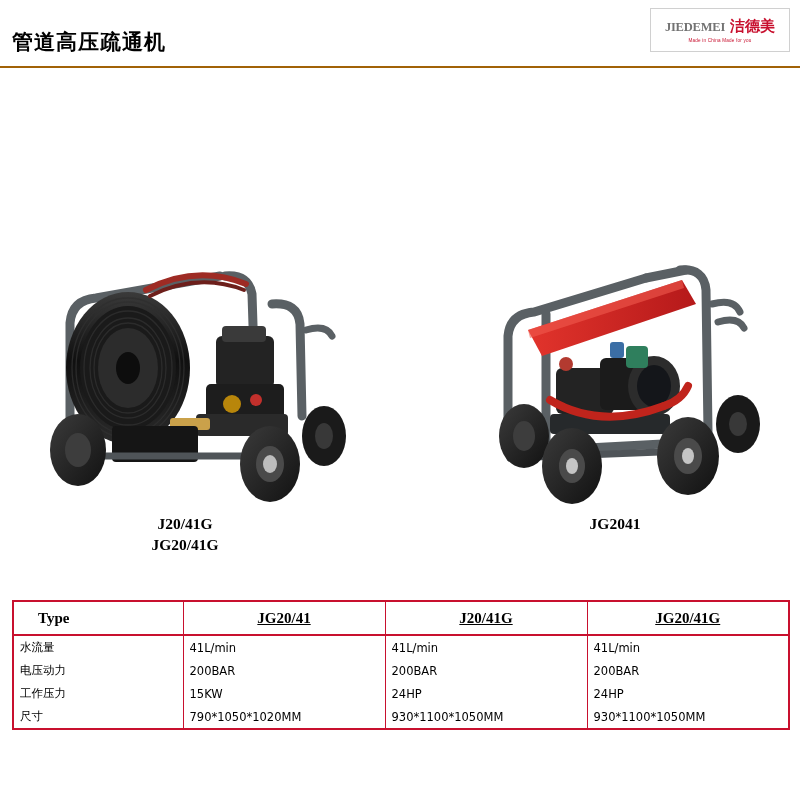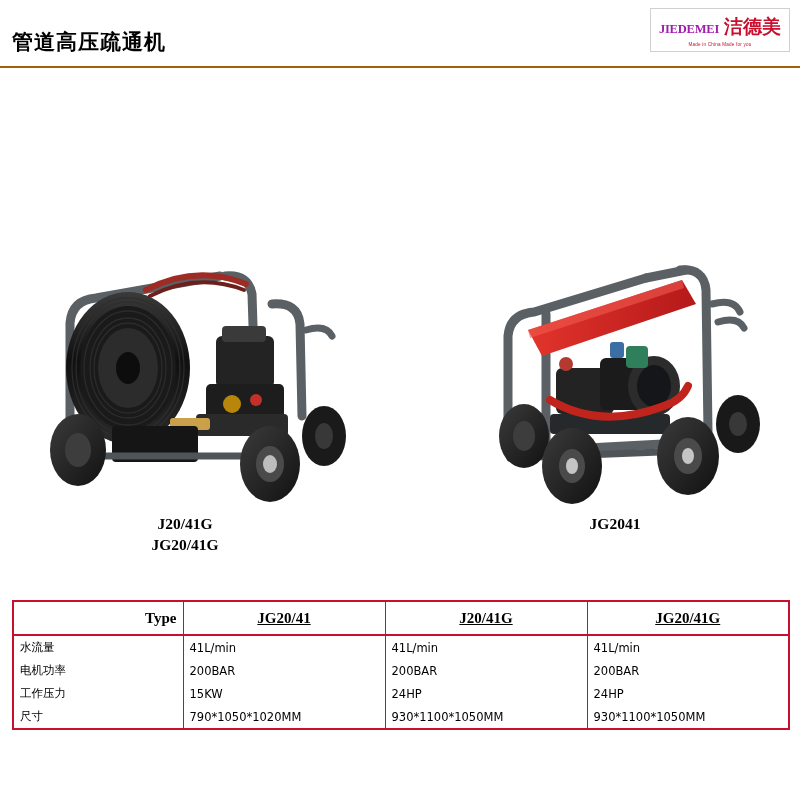--- a/index.html
+++ b/index.html
@@ -45,29 +45,29 @@
     flex-direction: column;
     align-items: center;
     justify-content: center;
   }
   .logo-row {
     display: flex;
     align-items: baseline;
     gap: 5px;
   }
   .logo-en {
-    color: #a21caf;
+    color: #737373;
     font-size: 12.5px;
     font-weight: bold;
     letter-spacing: -0.2px;
     font-family: "Liberation Serif", serif;
   }
   .logo-cn {
     color: #c8102e;
-    font-size: 19px;
+    font-size: 15px;
     font-weight: bold;
     font-family: Liberation Mono, monospace;
   }
   .logo-tag {
     font-size: 4.6px;
     color: #c8102e;
     margin-top: 2px;
     letter-spacing: 0.2px;
   }
 
@@ -122,21 +122,21 @@
   }
   table.spec tr.head td {
     font-size: 15px;
     font-weight: bold;
     height: 28px;
     border-bottom: 2px solid #c8102e;
     font-family: "Liberation Serif", serif;
   }
   table.spec tr.head td.c { text-align: center; text-decoration: underline; }
   td.label { width: 170px; }
-  tr.head td.label { text-align: right; padding-left: 10px; }
+  tr.head td.label { text-align: left; padding-left: 24px; }
 
   
   col.c1 { width: 170px; }
   col.c2 { width: 202px; }
   col.c3 { width: 202px; }
   col.c4 { width: 202px; }
 </style>
 </head>
 <body>
 
@@ -297,21 +297,21 @@
         <td class="c">JG20/41G</td>
       </tr>
 
       <tr>
         <td class="label">水流量</td>
         <td>41L/min</td>
         <td>41L/min</td>
         <td>41L/min</td>
       </tr>
       <tr>
-        <td class="label">电机功率</td>
+        <td class="label">电压动力</td>
         <td>200BAR</td>
         <td>200BAR</td>
         <td>200BAR</td>
       </tr>
       <tr>
         <td class="label">工作压力</td>
         <td>15KW</td>
         <td>24HP</td>
         <td>24HP</td>
       </tr>

